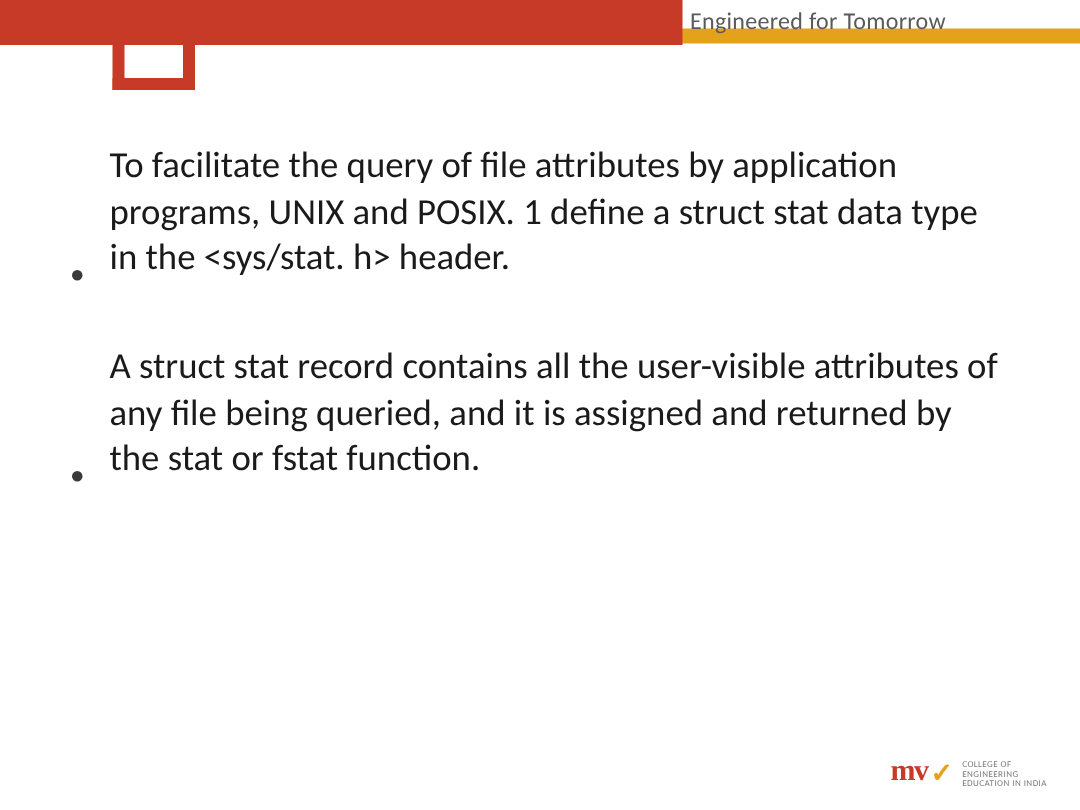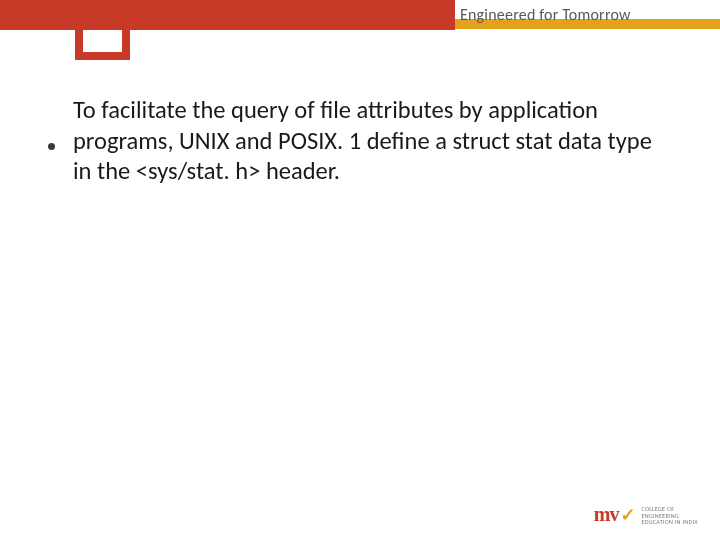--- a/index.html
+++ b/index.html
@@ -46,21 +46,21 @@
     background: transparent;
   }
   .content {
     position: absolute;
     top: 95px;
     left: 48px;
     right: 48px;
   }
   .bullet-item {
     display: flex;
-    align-items: center;
+    align-items: flex-end;
     margin-bottom: 42px;
   }
   .bullet-dot {
     width: 7px;
     height: 7px;
     border-radius: 50%;
     background: #3a3a3a;
     margin-top: 12px;
     margin-right: 18px;
     flex-shrink: 0;
@@ -106,20 +106,24 @@
 <div class="header-bar"></div>
 <div class="header-box"></div>
 <div class="header-tagline">Engineered for Tomorrow</div>
 <div class="notch"></div>
 
 <div class="content">
   <div class="bullet-item">
     <div class="bullet-dot"></div>
     <div class="bullet-text">To facilitate the query of file attributes by application programs, UNIX and POSIX. 1 define a struct stat data type in the &lt;sys/stat. h&gt; header.</div>
   </div>
+  <div class="bullet-item">
+    <div class="bullet-dot"></div>
+    <div class="bullet-text">A struct stat record contains all the user-visible attributes of any file being queried, and it is assigned and returned by the stat or fstat function.</div>
+  </div>
 </div>
 
 <div class="logo">
   <span class="logo-mark">mv</span>
   <span class="logo-check">✓</span>
   <div class="logo-text">
     <div>COLLEGE OF</div>
     <div>ENGINEERING</div>
     <div>EDUCATION IN INDIA</div>
   </div>

